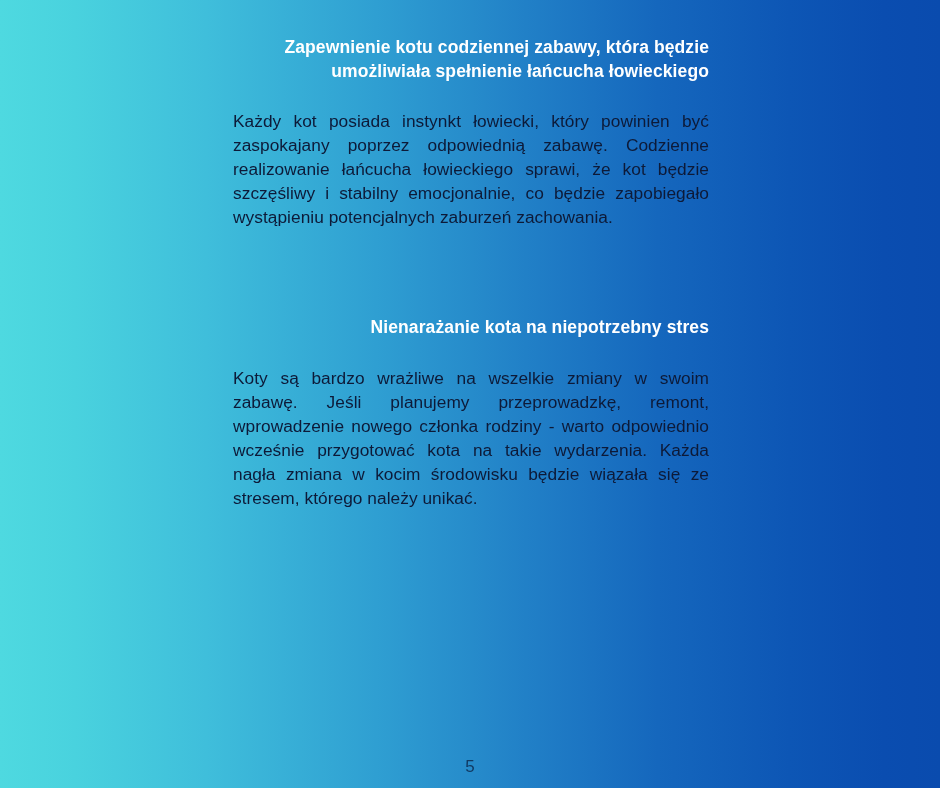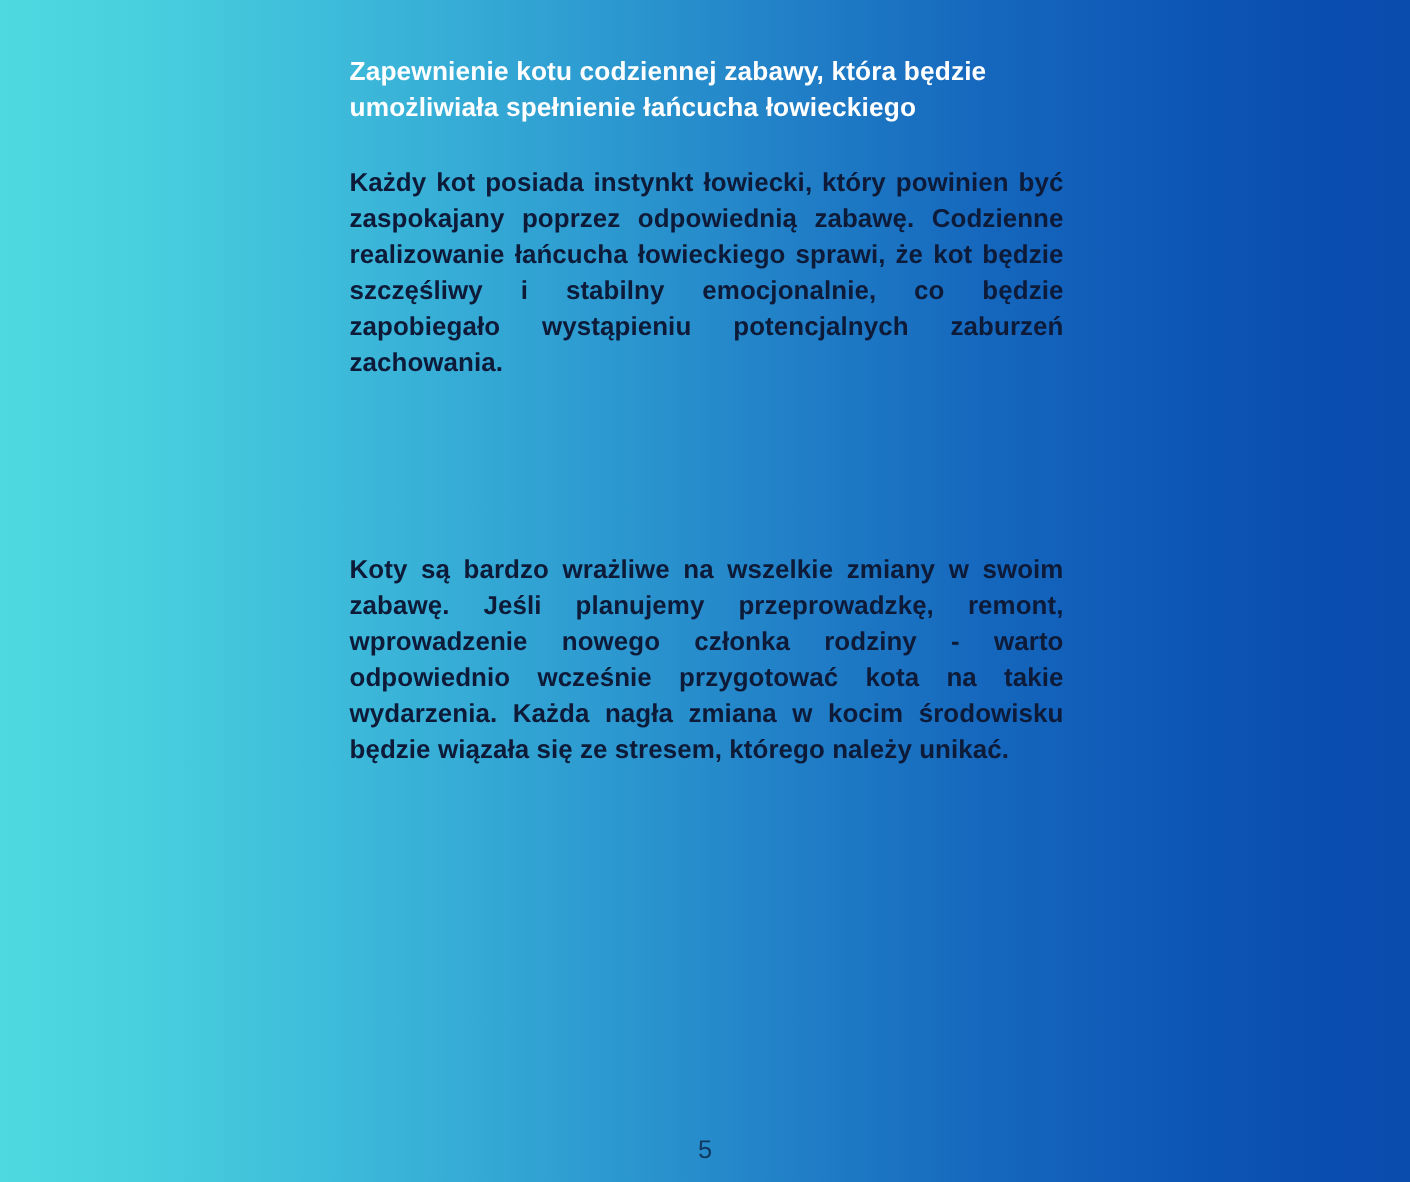--- a/index.html
+++ b/index.html
@@ -38,28 +38,28 @@
     top: 36px;
     width: 476px;
   }
 
   .section-heading {
     margin: 0;
     color: #ffffff;
     font-weight: bold;
     font-size: 17.5px;
     line-height: 23.5px;
-    text-align: left;
+    text-align: right;
     letter-spacing: 0.1px;
   }
 
   .body-paragraph {
     margin: 0;
     color: #0d1a38;
-    font-weight: bold;
+    font-weight: normal;
     font-size: 17.3px;
     line-height: 24.1px;
     text-align: justify;
     text-justify: inter-word;
     letter-spacing: 0.05px;
   }
 
   .gap-heading-to-body { height: 26px; }
   .gap-body-to-heading { height: 31px; }
   .gap-body-to-heading-b { height: 30px; }
@@ -90,20 +90,21 @@
     <p class="body-paragraph">Każdy kot posiada instynkt łowiecki, który powinien być zaspokajany poprzez odpowiednią zabawę. Codzienne realizowanie łańcucha łowieckiego sprawi, że kot będzie szczęśliwy i stabilny emocjonalnie, co będzie zapobiegało wystąpieniu potencjalnych zaburzeń zachowania.</p>
 
     <div class="gap-body-to-heading"></div>
 
 
     <div class="gap-heading-to-body"></div>
 
 
     <div class="gap-body-to-heading-b"></div>
 
+    <h2 class="section-heading">Nienarażanie kota na niepotrzebny stres</h2>
 
     <div class="gap-heading-to-body"></div>
 
     <p class="body-paragraph">Koty są bardzo wrażliwe na wszelkie zmiany w swoim zabawę. Jeśli planujemy przeprowadzkę, remont, wprowadzenie nowego członka rodziny - warto odpowiednio wcześnie przygotować kota na takie wydarzenia. Każda nagła zmiana w kocim środowisku będzie wiązała się ze stresem, którego należy unikać.</p>
 
   </div>
 
   <div class="page-number">5</div>
 
 </div>

